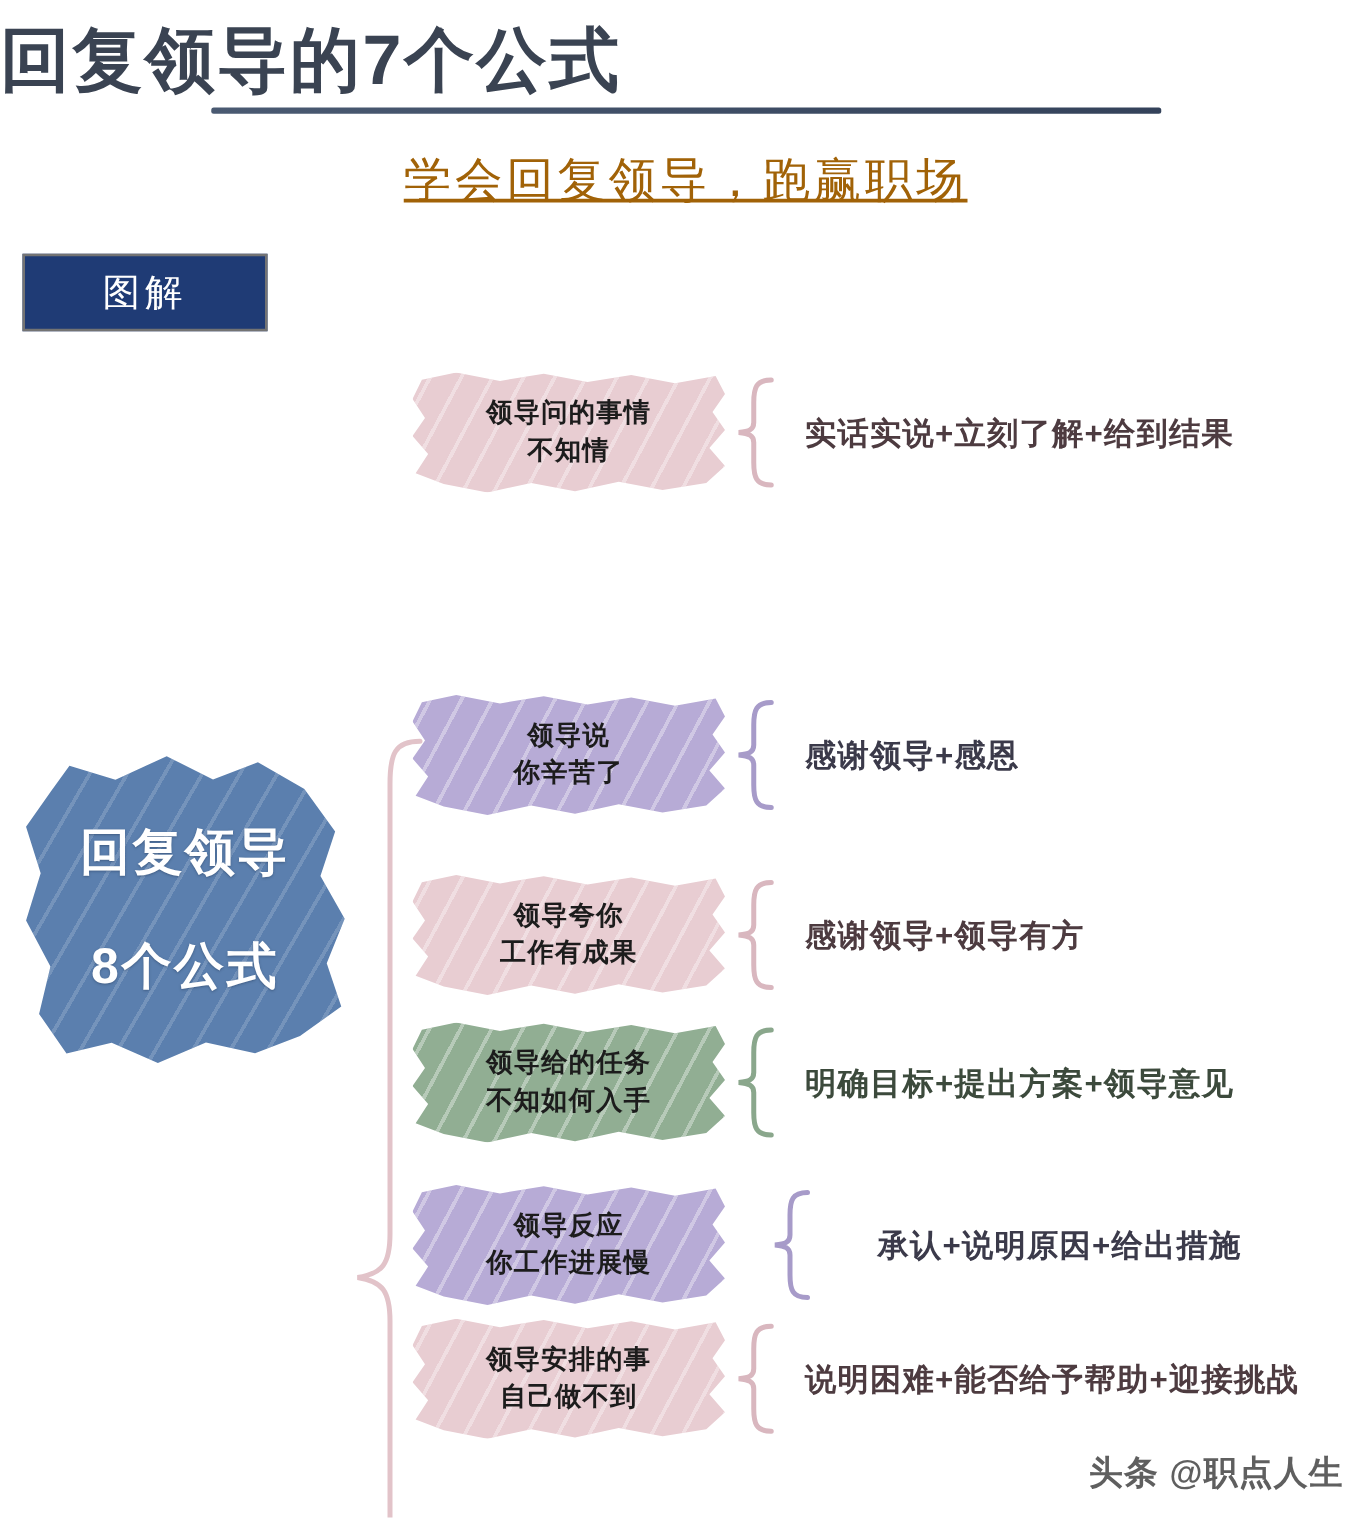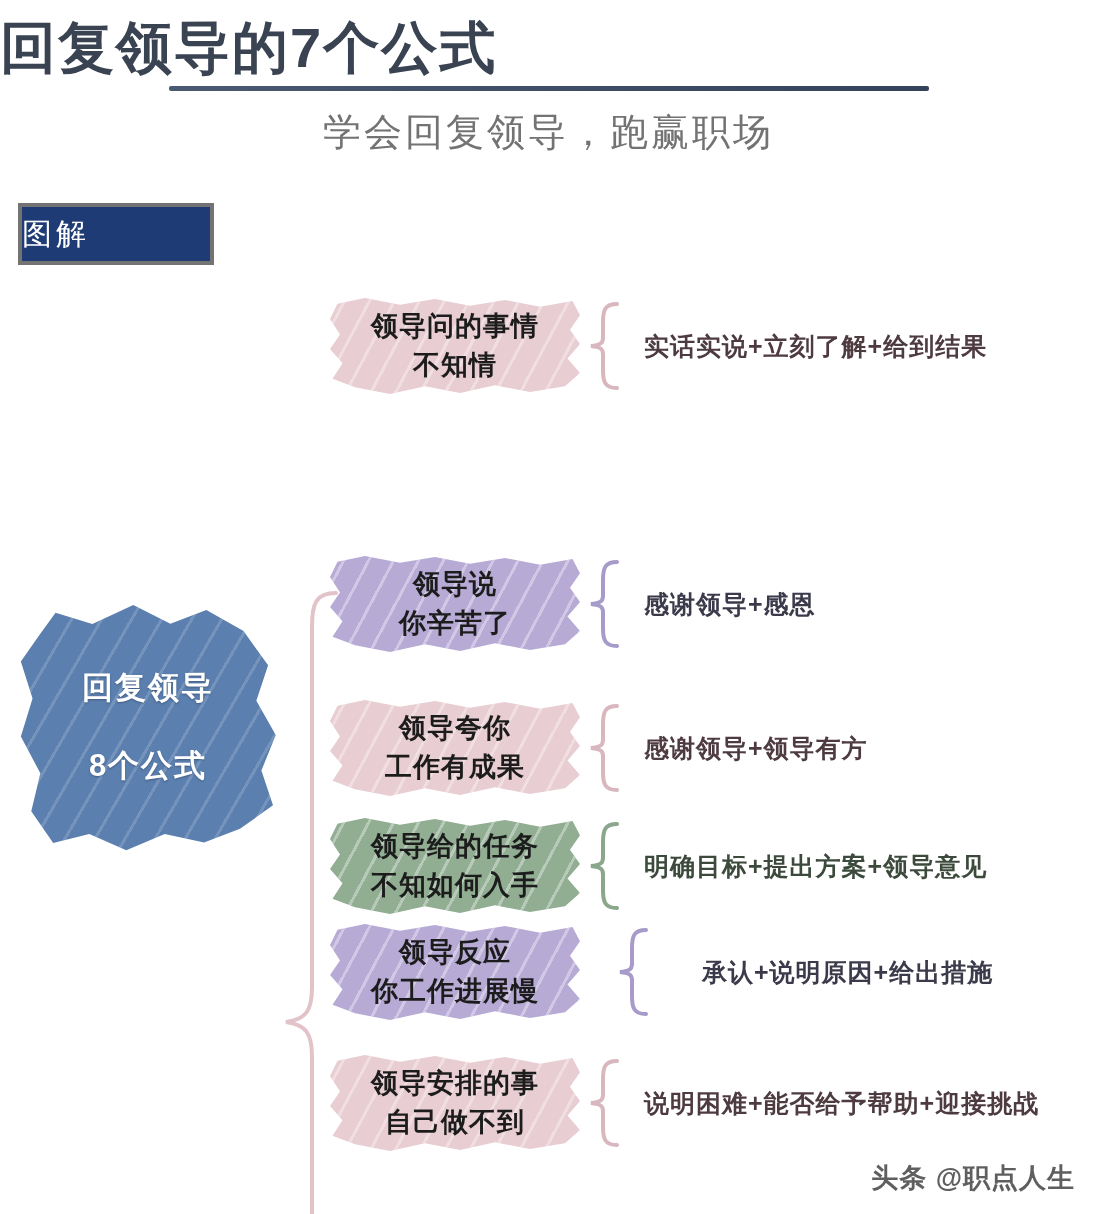--- a/index.html
+++ b/index.html
@@ -35,40 +35,41 @@
     width: 760px;
     height: 5px;
     background: linear-gradient(90deg,#4a5a72,#34425a);
     margin: 6px auto 0 auto;
     border-radius: 2px;
   }
   #subtitle {
     text-align: center;
     font-size: 38px;
     font-weight: 500;
-    color: #737373;
-    margin-top: 16px;
+    color: #a16207;
+    margin-top: 28px;
     letter-spacing: 3px;
+    text-decoration: underline;
   }
 
   
   #tag-badge {
     position: absolute;
     left: 18px;
     top: 203px;
     width: 196px;
     height: 62px;
     background: #1f3b75;
-    border: 4px solid #737373;
+    border: 2px solid #737373;
     color: #ffffff;
     font-size: 30px;
     letter-spacing: 4px;
     display: flex;
     align-items: center;
-    justify-content: flex-start;
+    justify-content: center;
     box-sizing: border-box;
   }
 
   
   #diagram {
     position: absolute;
     left: 0;
     top: 272px;
     width: 1097px;
     height: 900px;
@@ -110,21 +111,21 @@
     );
   }
   #root-node .root-text {
     position: absolute;
     inset: 0;
     display: flex;
     flex-direction: column;
     align-items: center;
     justify-content: center;
     color: #ffffff;
-    font-size: 31px;
+    font-size: 40px;
     font-weight: 700;
     letter-spacing: 2px;
     line-height: 1.5;
     text-shadow: 0 1px 2px rgba(30,50,80,0.45);
     gap: 31px;
   }
 
   
   #root-brace {
     position: absolute;
@@ -175,21 +176,21 @@
       rgba(255,255,255,0.00) 22px
     );
   }
   .label-text {
     position: absolute;
     inset: 0;
     display: flex;
     flex-direction: column;
     align-items: center;
     justify-content: center;
-    font-size: 27px;
+    font-size: 21px;
     font-weight: 700;
     color: #1c1c1c;
     line-height: 1.45;
     letter-spacing: 1px;
     text-align: right;
   }
   .brace {
     flex: 0 0 42px;
     width: 42px;
     height: 92px;
@@ -318,21 +319,21 @@
       </div>
     </div>
     <div class="brace">
       <svg viewBox="0 0 40 92" width="40" height="92" fill="none">
         <path d="M30 4 C18 4 16 10 16 22 L16 38 C16 44 12 45 4 46 C12 47 16 48 16 54 L16 70 C16 82 18 88 30 88" stroke-width="4" stroke-linecap="round" fill="none"></path>
       </svg>
     </div>
     <div class="formula">明确目标+提出方案+领导意见</div>
   </div>
 
-  <div class="row c-purple" style="top:644px;gap:29px;">
+  <div class="row c-purple" style="top:668px;gap:29px;">
     <div class="label-wrap">
       <div class="highlight"></div>
       <div class="label-text">
         <span>领导反应</span>
         <span>你工作进展慢</span>
       </div>
     </div>
     <div class="brace">
       <svg viewBox="0 0 40 92" width="40" height="92" fill="none">
         <path d="M30 4 C18 4 16 10 16 22 L16 38 C16 44 12 45 4 46 C12 47 16 48 16 54 L16 70 C16 82 18 88 30 88" stroke-width="4" stroke-linecap="round" fill="none"></path>

